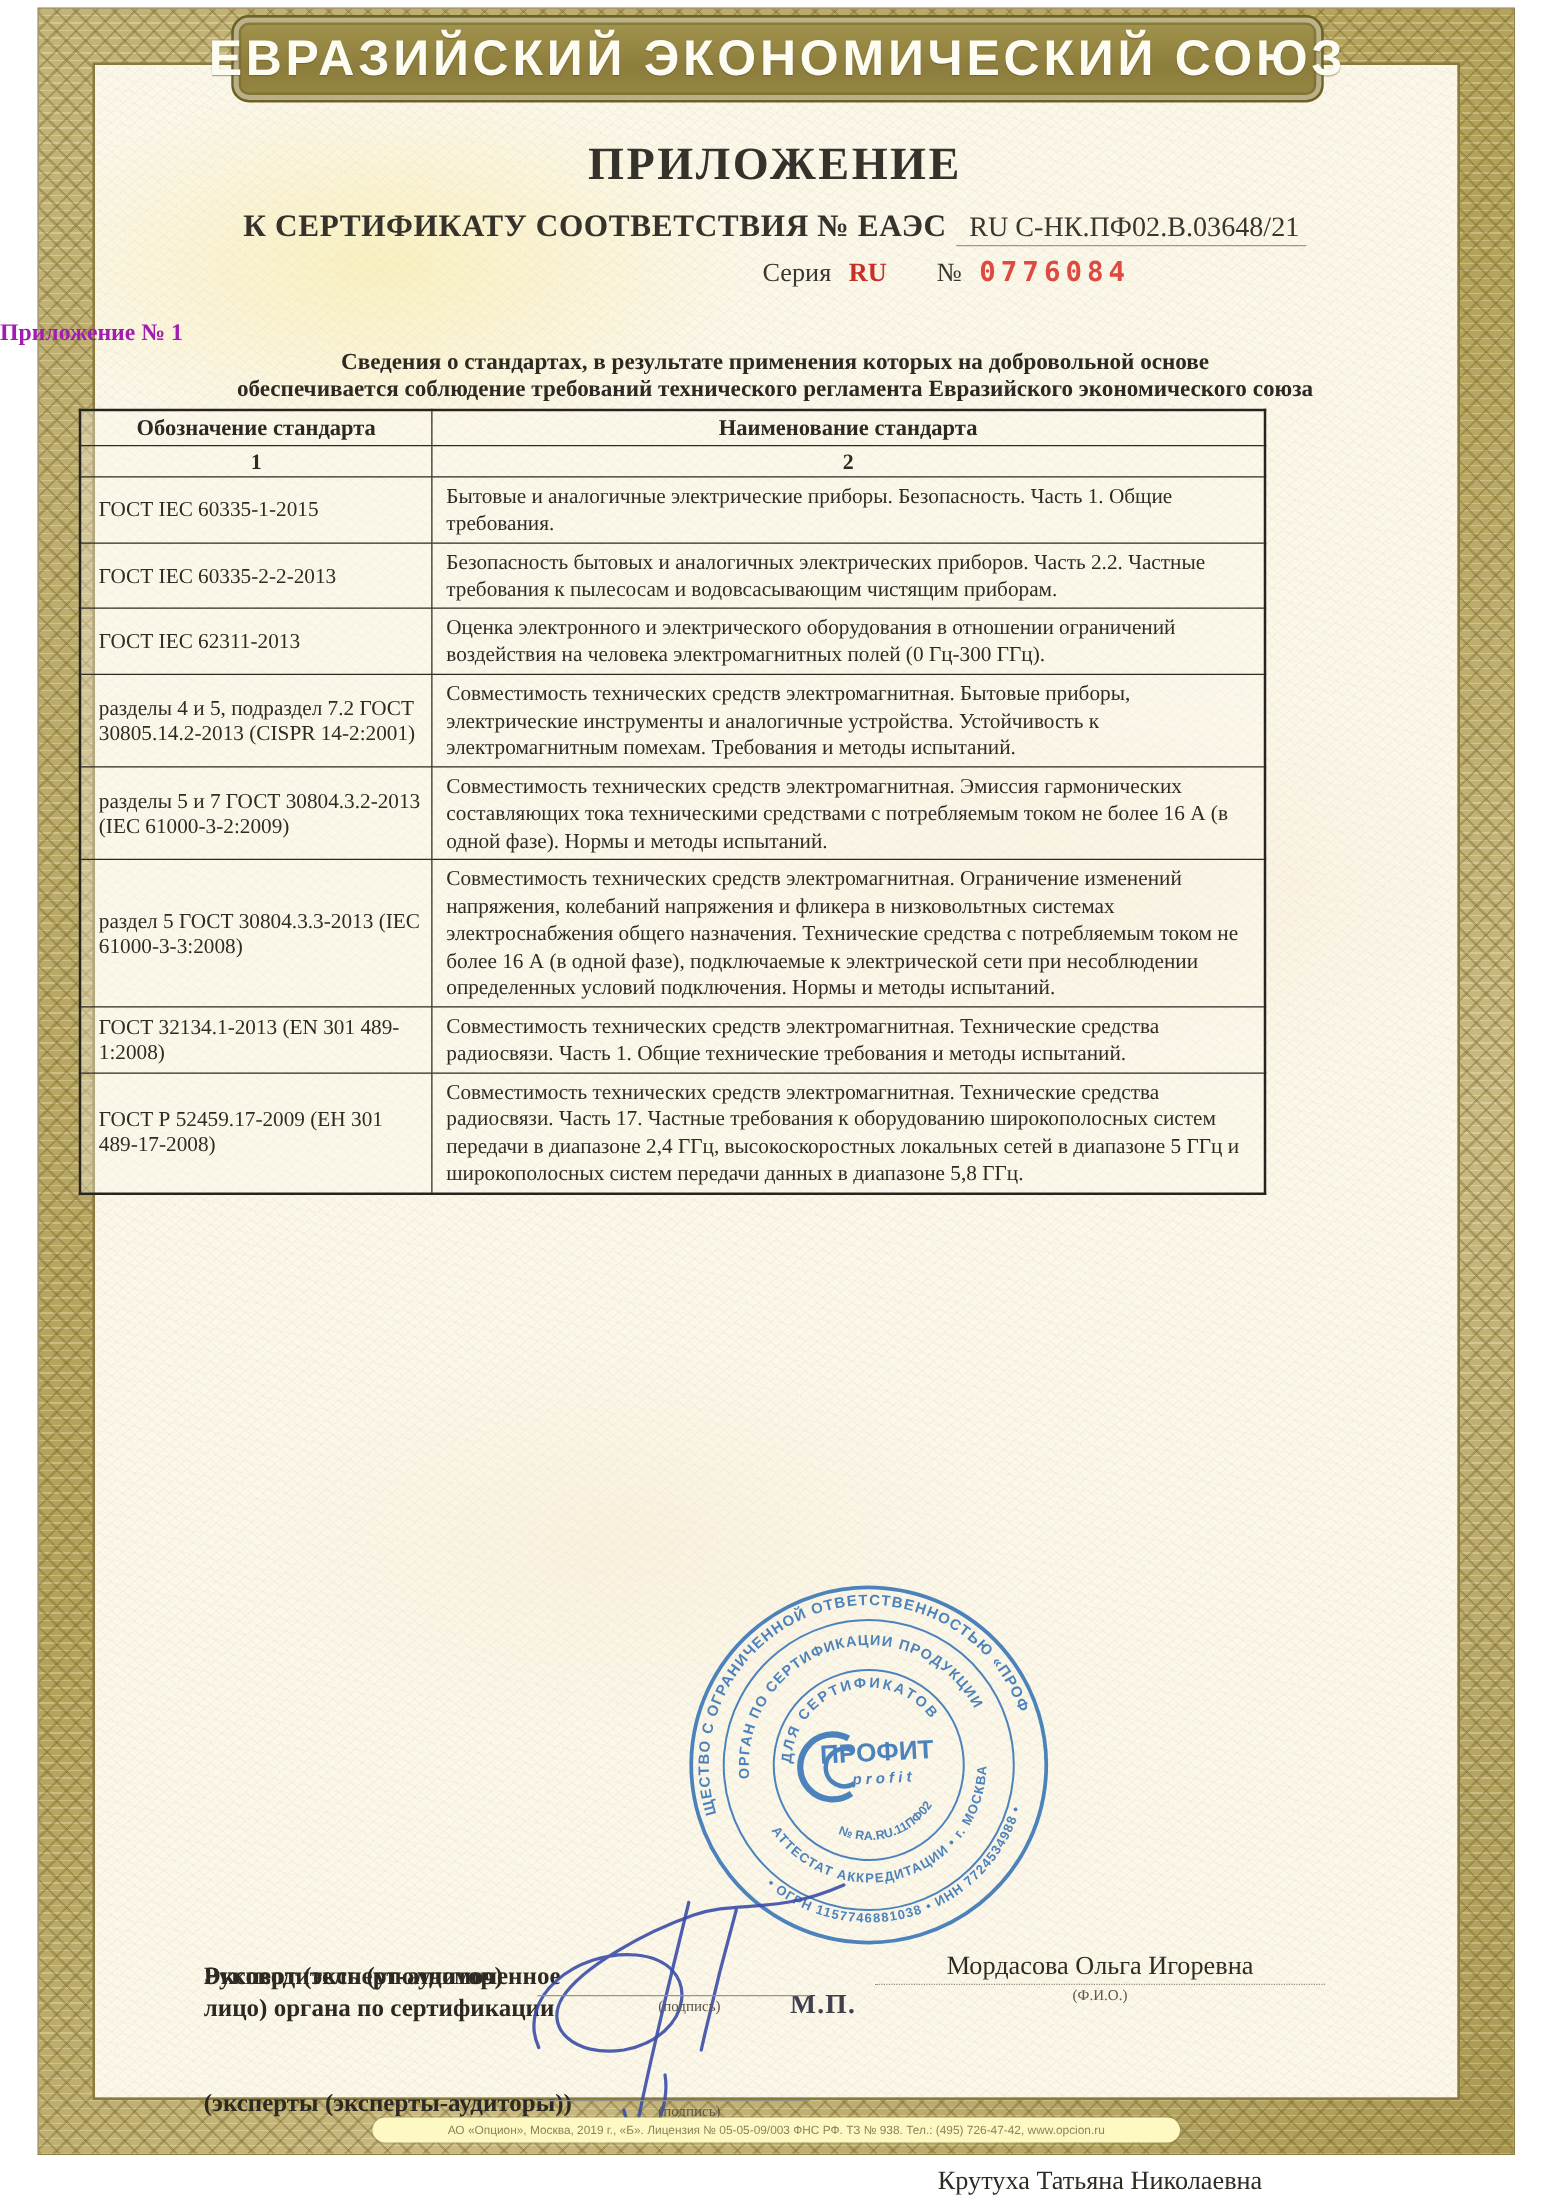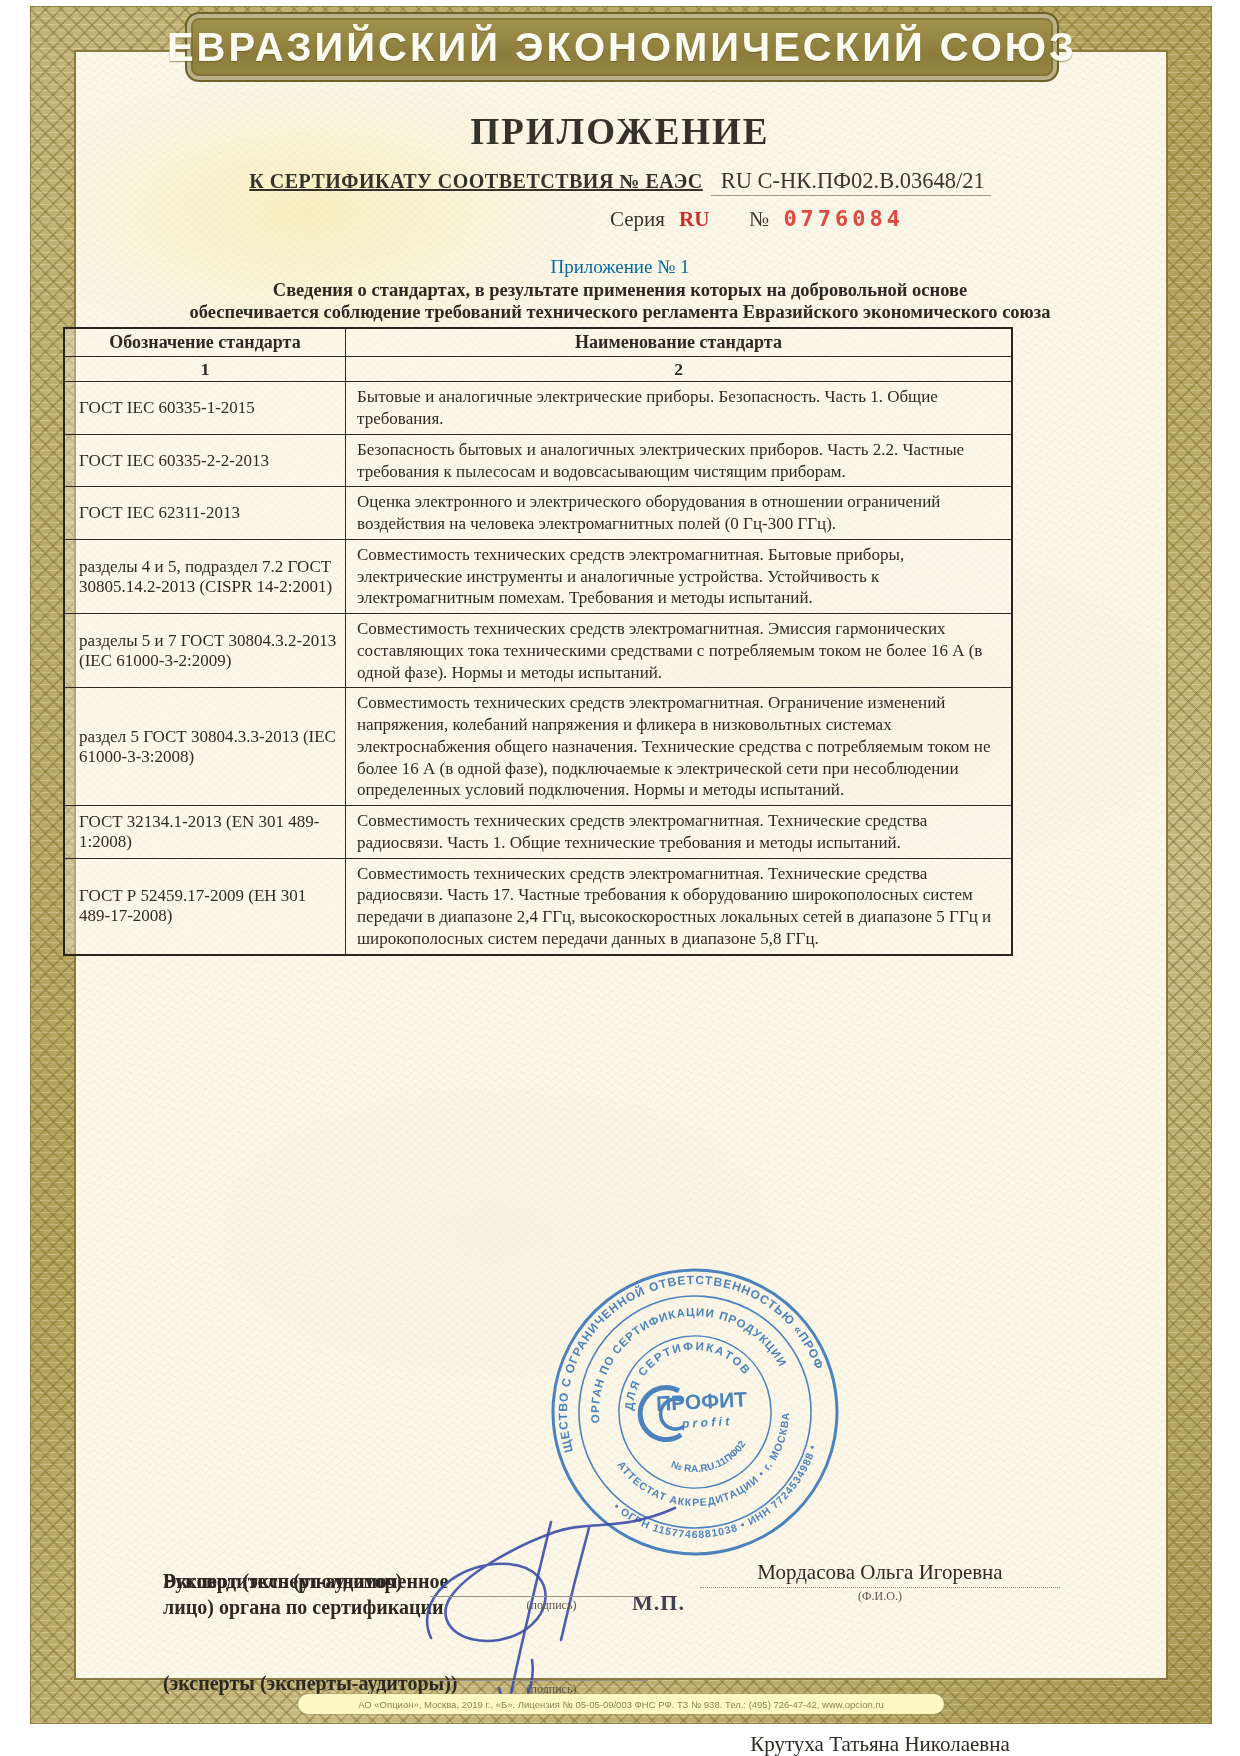--- a/index.html
+++ b/index.html
@@ -34,33 +34,33 @@
     border:2px solid #6e6128;border-radius:14px;
     box-shadow:inset 0 0 0 4px rgba(253,250,235,.45), inset 0 0 0 6px rgba(110,97,40,.5);
     display:flex;align-items:center;justify-content:center;}
   .banner span{font-family:"Liberation Sans", sans-serif;font-weight:bold;font-size:40px;
     letter-spacing:3px;color:#fdfcf2;text-shadow:0 1px 1px rgba(90,75,20,.55);white-space:nowrap;}
 
   .doc-title{position:absolute;left:0;top:110px;width:100%;text-align:center;
     font-weight:bold;font-size:37px;letter-spacing:2px;color:#35322c;}
 
   .cert-line{position:absolute;left:0;top:168px;width:100%;text-align:center;white-space:nowrap;}
-  .cert-label{font-weight:bold;font-size:20px;color:#35322c;letter-spacing:.5px;text-decoration:underline;}
+  .cert-label{font-weight:bold;font-size:25px;color:#35322c;letter-spacing:.5px;}
   .cert-number{font-size:22.5px;color:#3a352e;border-bottom:1px solid #a39781;
     padding:0 6px 2px 10px;margin-left:4px;}
 
   .series-line{position:absolute;left:610px;top:206px;width:420px;display:flex;
     align-items:baseline;gap:14px;font-size:21px;color:#3a352e;}
   .series-value{color:#c92f27;font-weight:bold;}
   .num-sign{margin-left:26px;}
   .form-number{font-family:"DejaVu Sans Mono", monospace;font-weight:bold;font-size:22px;
     letter-spacing:4px;color:#df4a40;}
 
-  .appendix-heading{position:absolute;left:0;top:256px;width:100%;text-align:center;
-    font-weight:normal;font-size:19px;color:#0369a1;}
+  .appendix-heading{position:absolute;left:0;top:256px;width:100%;text-align:left;
+    font-weight:bold;font-size:19px;color:#a21caf;}
   .appendix-line{position:absolute;left:0;width:100%;text-align:center;
     font-weight:bold;font-size:18.5px;color:#2c2922;}
   .appendix-line.l1{top:280px;}
   .appendix-line.l2{top:302px;}
 
   
   table.standards{position:absolute;left:63px;top:327px;width:950px;
     border-collapse:collapse;border:2px solid #27241f;background:rgba(253,250,238,.35);}
   table.standards th, table.standards td{border:1.5px solid #2c2923;vertical-align:middle;}
   table.standards th{font-size:18px;font-weight:bold;text-align:center;padding:3px 6px;color:#2c2922;}

